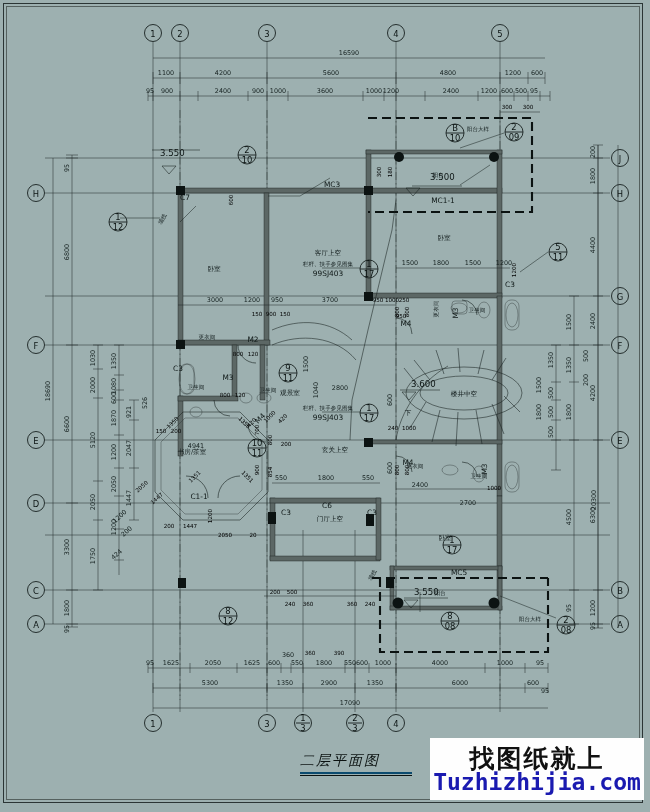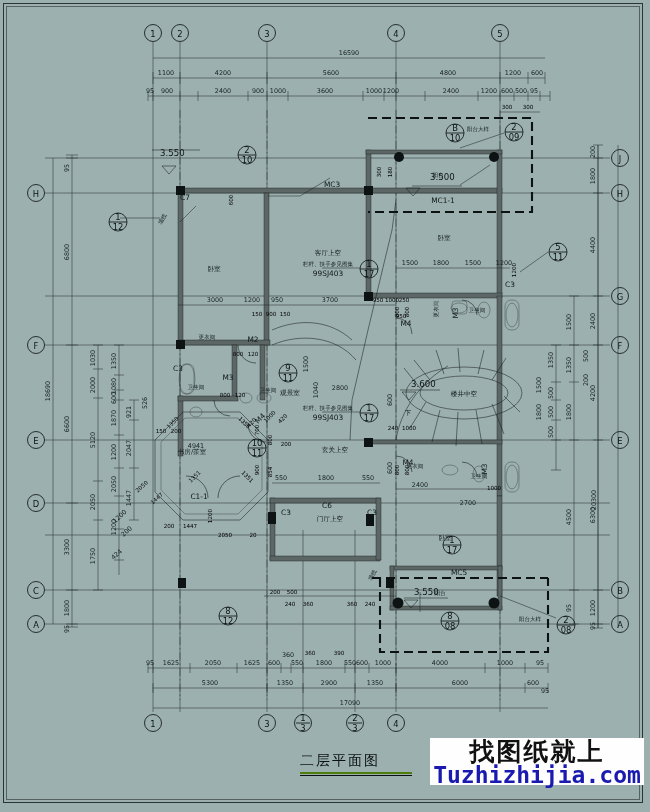--- a/index.html
+++ b/index.html
@@ -19,25 +19,25 @@
   .bub{fill:none;stroke:#17201f;stroke-width:.9;}
   .ax{stroke:#2a3433;stroke-width:.55;}
   .axd{stroke:#2a3433;stroke-width:.5;stroke-dasharray:8 3 1.5 3;}
   .dl{stroke:#1d2726;stroke-width:.5;}
   .wall2{fill:#5c6765;stroke:#141c1b;stroke-width:.4;}
   .thin{fill:none;stroke:#18211f;stroke-width:.55;}
   .thin2{fill:none;stroke:#2a3332;stroke-width:.4;}
   .dash{fill:none;stroke:#0b1211;stroke-width:2.1;stroke-dasharray:9 5;}
   .col{fill:#0c1312;}
   .rnd{fill:#0c1312;}
-  #wm{position:absolute;left:430px;top:738px;width:214px;height:47px;background:#fefefe;display:flex;flex-direction:column;align-items:center;justify-content:center;}
+  #wm{position:absolute;left:430px;top:738px;width:214px;height:62px;background:#fefefe;display:flex;flex-direction:column;align-items:center;justify-content:center;}
   #wm .l1{font-size:25px;font-weight:bold;color:#111;letter-spacing:2px;line-height:27px;}
   #wm .l2{font-size:23px;font-weight:bold;color:#1a1ab0;font-family:"DejaVu Sans Mono","Liberation Mono",monospace;line-height:21px;}
   .ttl{position:absolute;left:300px;top:752px;}
-  .ttl .t{font-size:14px;color:#0b1211;letter-spacing:2px;border-bottom:2px solid #4d7c0f;padding-bottom:2px;}
+  .ttl .t{font-size:14px;color:#0b1211;letter-spacing:2px;border-bottom:2px solid #0c4a6e;padding-bottom:2px;font-style:italic;}
   .ttl .u{border-top:1px solid #0b1211;margin-top:1px;width:112px;}
 </style>
 </head>
 <body>
 
 <div id="sheet">
   <div class="frame"></div>
   <div class="frame2"></div>
 
   <svg width="650" height="812">

